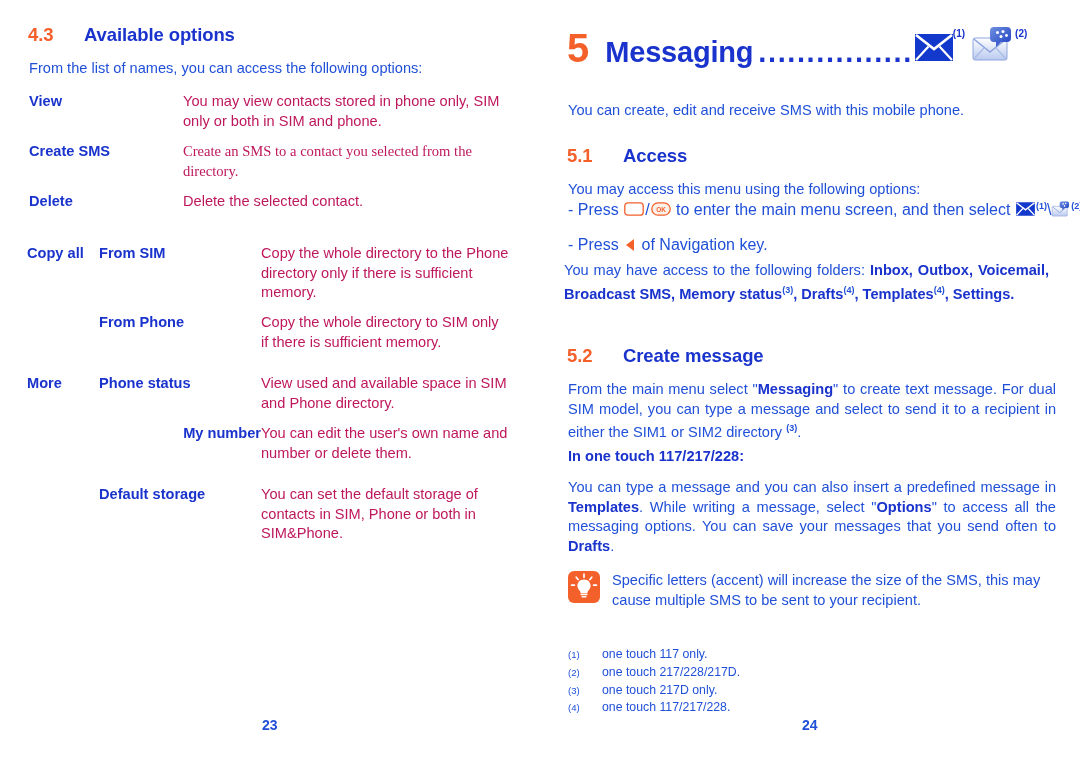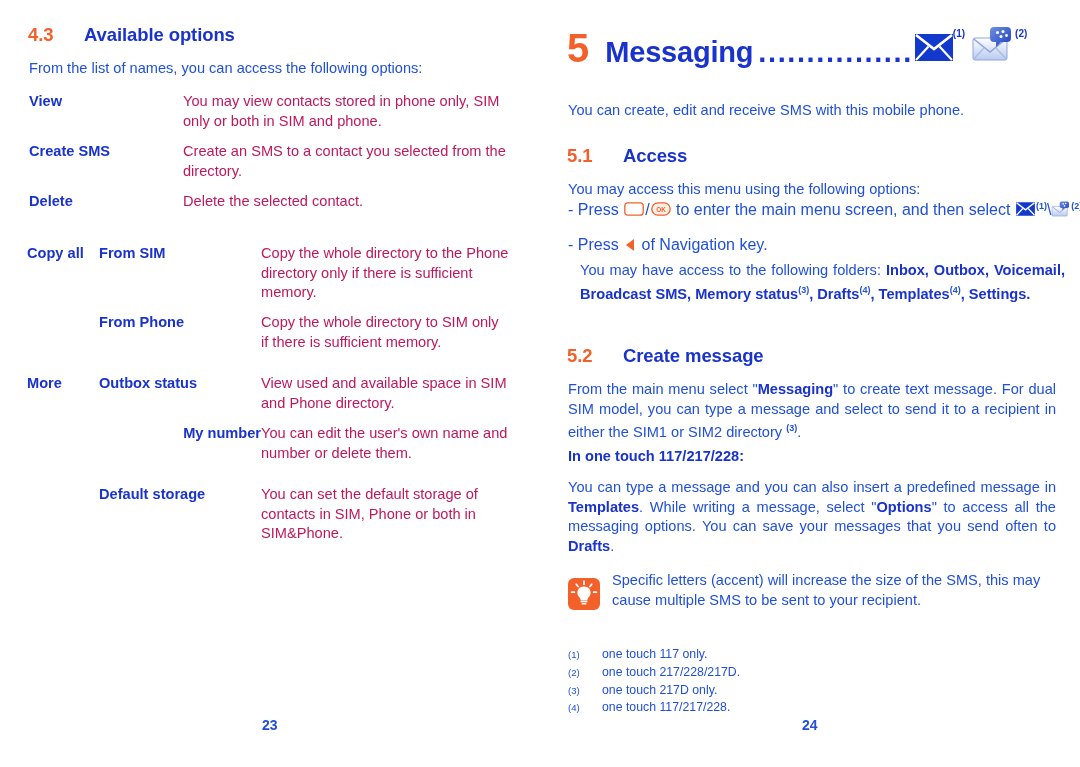--- a/index.html
+++ b/index.html
@@ -132,21 +132,21 @@
     width: 0; height: 0;
     border-top: 6px solid transparent;
     border-bottom: 6px solid transparent;
     border-right: 8px solid #f4602a;
     vertical-align: -1px;
   }
 
   
   .tip {
     display: flex;
-    align-items: flex-end;
+    align-items: flex-start;
   }
   .tip .tipicon {
     flex: 0 0 32px;
     width: 32px;
     height: 32px;
     margin-right: 12px;
   }
   .tip .tiptext {
     font-size: 14.6px;
     line-height: 19.6px;
@@ -191,21 +191,21 @@
 
     <p class="abs body" style="left:29px; top:59px; width:480px;">From the list of names, you can access the following options:</p>
 
     <div class="abs defrow" style="left:29px; top:92px; width:500px;">
       <span class="term" style="flex:0 0 154px;">View</span>
       <span class="desc" style="width:330px;">You may view contacts stored in phone only, SIM only or both in SIM and phone.</span>
     </div>
 
     <div class="abs defrow" style="left:29px; top:142px; width:500px;">
       <span class="term" style="flex:0 0 154px;">Create SMS</span>
-      <span class="desc" style="width:330px;">Create an SMS to a contact you selected from the directory.</span>
+      <span class="desc" style="width:330px;font-family:Liberation Serif, serif;">Create an SMS to a contact you selected from the directory.</span>
     </div>
 
     <div class="abs defrow" style="left:29px; top:192px; width:500px;">
       <span class="term" style="flex:0 0 154px;">Delete</span>
       <span class="desc" style="width:330px;">Delete the selected contact.</span>
     </div>
 
     <div class="abs defrow" style="left:27px; top:313px; width:510px;">
       <span class="term" style="flex:0 0 72px;"></span>
       <span class="term" style="flex:0 0 162px;">From Phone</span>
@@ -213,21 +213,21 @@
     </div>
 
     <div class="abs defrow" style="left:27px; top:244px; width:510px;">
       <span class="term" style="flex:0 0 72px;">Copy all</span>
       <span class="term" style="flex:0 0 162px;">From SIM</span>
       <span class="desc" style="width:248px;">Copy the whole directory to the Phone directory only if there is sufficient memory.</span>
     </div>
 
     <div class="abs defrow" style="left:27px; top:374px; width:510px;">
       <span class="term" style="flex:0 0 72px;">More</span>
-      <span class="term" style="flex:0 0 162px;">Outbox status</span>
+      <span class="term" style="flex:0 0 162px;">Phone status</span>
       <span class="desc" style="width:250px;">View used and available space in SIM and Phone directory.</span>
     </div>
 
     <div class="abs defrow" style="left:27px; top:424px; width:510px;">
       <span class="term" style="flex:0 0 72px;"></span>
       <span class="term" style="flex:0 0 162px;text-align:right;">My number</span>
       <span class="desc" style="width:250px;">You can edit the user's own name and number or delete them.</span>
     </div>
 
     <div class="abs defrow" style="left:27px; top:485px; width:510px;">
@@ -329,21 +329,21 @@
         </svg>
       </span><span class="sup-small">(2)</span>
     </div>
 
     <div class="abs body" style="left:28px; top:236px; width:500px;">
       <span>- Press</span>
       <span class="tri-left" style="margin:0 3px;"></span>
       <span>of Navigation key.</span>
     </div>
 
-    <p class="abs body just" style="left:40px; top:261px; width:485px;"><span>You may have access to the following folders: </span><b>Inbox, Outbox, Voicemail, Broadcast SMS, Memory status</b><b class="sup-small">(3)</b><b>, Drafts</b><b class="sup-small">(4)</b><b>, Templates</b><b class="sup-small">(4)</b><b>, Settings.</b></p>
+    <p class="abs body just" style="left:24px; top:261px; width:485px;"><span>You may have access to the following folders: </span><b>Inbox, Outbox, Voicemail, Broadcast SMS, Memory status</b><b class="sup-small">(3)</b><b>, Drafts</b><b class="sup-small">(4)</b><b>, Templates</b><b class="sup-small">(4)</b><b>, Settings.</b></p>
 
     <div class="abs h2" style="left:27px; top:345px; width:480px;">
       <span class="num">5.2</span>
       <span class="ttl">Create message</span>
     </div>
 
     <p class="abs body just" style="left:28px; top:380px; width:488px;"><span>From the main menu select "</span><b>Messaging</b><span>" to create text message. For dual SIM model, you can type a message and select to send it to a recipient in either the SIM1 or SIM2 directory </span><span class="sup-small">(3)</span><span>.</span></p>
 
     <p class="abs body" style="left:28px; top:447px; width:488px; font-weight:bold; color:#1933cc;">In one touch 117/217/228:</p>
 

